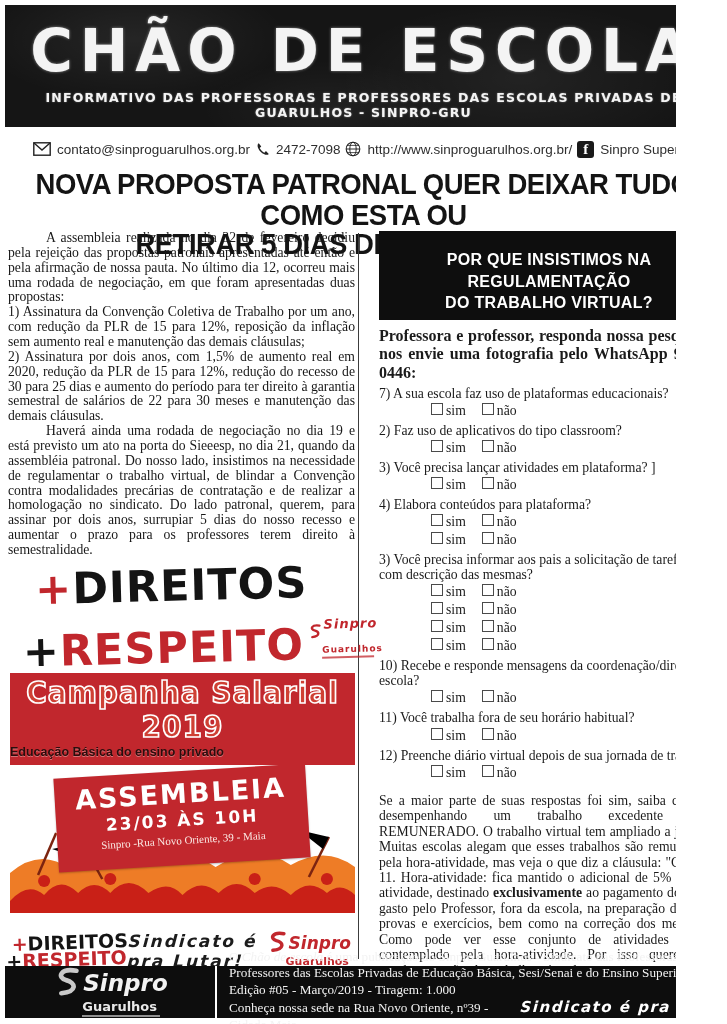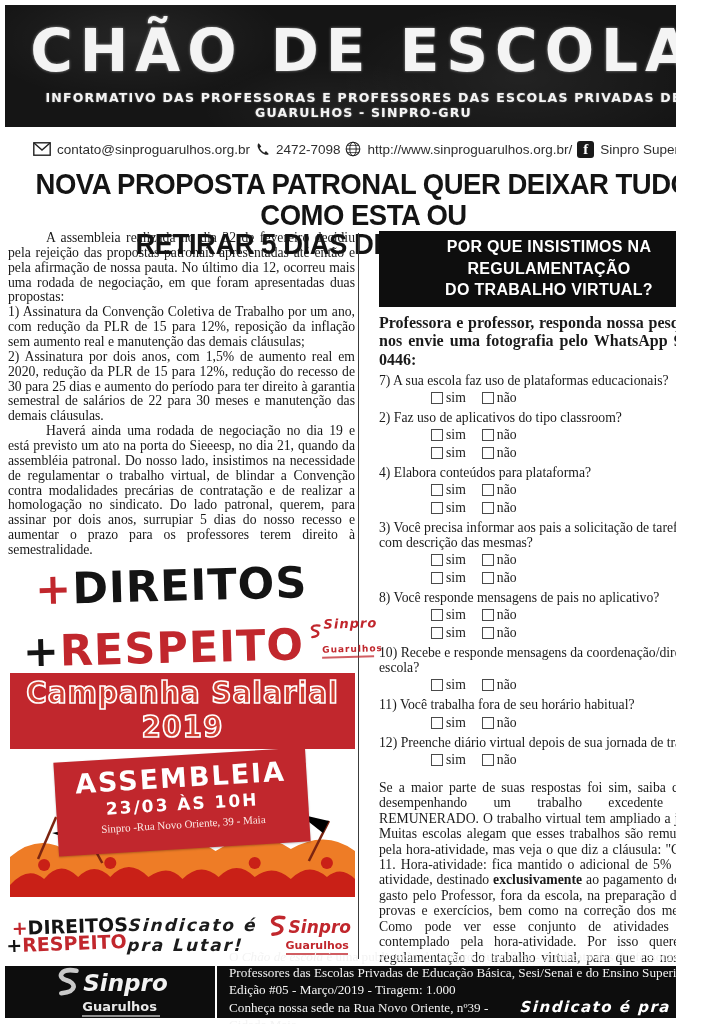--- a/index.html
+++ b/index.html
@@ -96,25 +96,25 @@
   .mini-rights { font-family:"DejaVu Sans", sans-serif; font-weight:800; line-height:.9;
      transform:rotate(-2deg); }
   .mini-rights .l1 { font-size:19px; color:#141414; }
   .mini-rights .l2 { font-size:19px; color:var(--red); margin-left:-6px; }
   .script { font-family:"DejaVu Sans", sans-serif; font-style:italic; font-weight:bold;
      font-size:17px; letter-spacing:2px; color:#1c1c1c; transform:skewX(-4deg); }
 
   
   .survey-title { background:#0e0e0e; color:#fff; text-align:center;
      font-family:"Liberation Sans", sans-serif; font-weight:900; font-size:16px;
-     letter-spacing:.3px; line-height:1.35; padding:5px 6px 6px; transform-origin:top; }
+     letter-spacing:.3px; line-height:1.35; padding:18px 6px 6px; transform-origin:top; }
   .survey-intro { font-size:16px; font-weight:bold; text-align:justify; line-height:1.15; margin-top:7px; }
   .question { font-size:13.7px; line-height:1.1; margin-top:4px; text-align:left; }
   .answers { margin:2px 0 2px 52px; font-size:13.7px; display:flex; gap:16px; align-items:center; }
-  .opt { display:inline-flex; align-items:center; gap:3px; }
+  .opt { display:inline-flex; gap:3px; }
   .box { width:12px; height:12px; border:1.4px solid #4a4a4a; background:#fff; display:inline-block; }
   .conclusion { margin-top:12px; font-size:13.7px; line-height:1.13; text-align:justify; }
 
   
   .page-footer { position:absolute; left:5px; top:966px; width:717px; height:52px; background:#0d0d0d;
      display:flex; align-items:center; color:#f3f3f3; }
   .footer-logo { width:210px; display:flex; justify-content:center; align-items:center; height:100%; }
   .footer-sep { width:2px; height:100%; background:#ffffff; }
   .footer-text { flex:1; padding:3px 10px 3px 12px; font-size:13.2px; line-height:1.24; }
   .footer-line3 { display:flex; justify-content:space-between; align-items:center; }
@@ -198,20 +198,21 @@
             </span>
             <span class="sinpro-city" style="font-size:9px; margin-left:14px;">Guarulhos</span>
             <span class="sinpro-rule" style="width:52px; margin-left:14px;"></span>
           </span>
         </div>
       </div>
 
       <div class="poster">
         <div class="poster-banner">
           <div class="poster-banner-title">Campanha Salarial 2019</div>
+          <div class="poster-banner-sub">Educação Básica do ensino privado</div>
         </div>
         <div class="poster-body">
           <svg class="crowd" viewBox="0 0 344 86" preserveAspectRatio="none">
             <circle cx="172" cy="12" r="11" fill="var(--bright-red)"></circle>
             <path d="M150 86 L158 28 L145 6 L151 2 L163 22 L181 22 L193 2 L199 6 L186 28 L194 86 Z" fill="var(--bright-red)"></path>
             <path d="M0 46 Q30 20 60 42 Q95 12 130 38 Q170 16 205 40 Q245 14 280 38 Q315 18 344 40 L344 86 L0 86 Z" fill="var(--orange)"></path>
             <g stroke="#7c2410" stroke-width="2.5">
               <line x1="28" y1="48" x2="46" y2="6"></line>
               <line x1="92" y1="52" x2="72" y2="16"></line>
               <line x1="298" y1="50" x2="318" y2="10"></line>
@@ -286,20 +287,21 @@
         <span>sim</span>
       </span>
       <span class="opt">
         <span class="box"></span>
         <span>não</span>
       </span>
     </div>
   </div>
 
   <div class="q-block">
+    <div class="question">3) Você precisa lançar atividades em plataforma? ]</div>
     <div class="answers">
       <span class="opt">
         <span class="box"></span>
         <span>sim</span>
       </span>
       <span class="opt">
         <span class="box"></span>
         <span>não</span>
       </span>
     </div>
@@ -353,21 +355,20 @@
         <span>sim</span>
       </span>
       <span class="opt">
         <span class="box"></span>
         <span>não</span>
       </span>
     </div>
   </div>
 
   <div class="q-block">
-    <div class="question">8) Você responde mensagens de pais no aplicativo?</div>
     <div class="answers">
       <span class="opt">
         <span class="box"></span>
         <span>sim</span>
       </span>
       <span class="opt">
         <span class="box"></span>
         <span>não</span>
       </span>
     </div>

